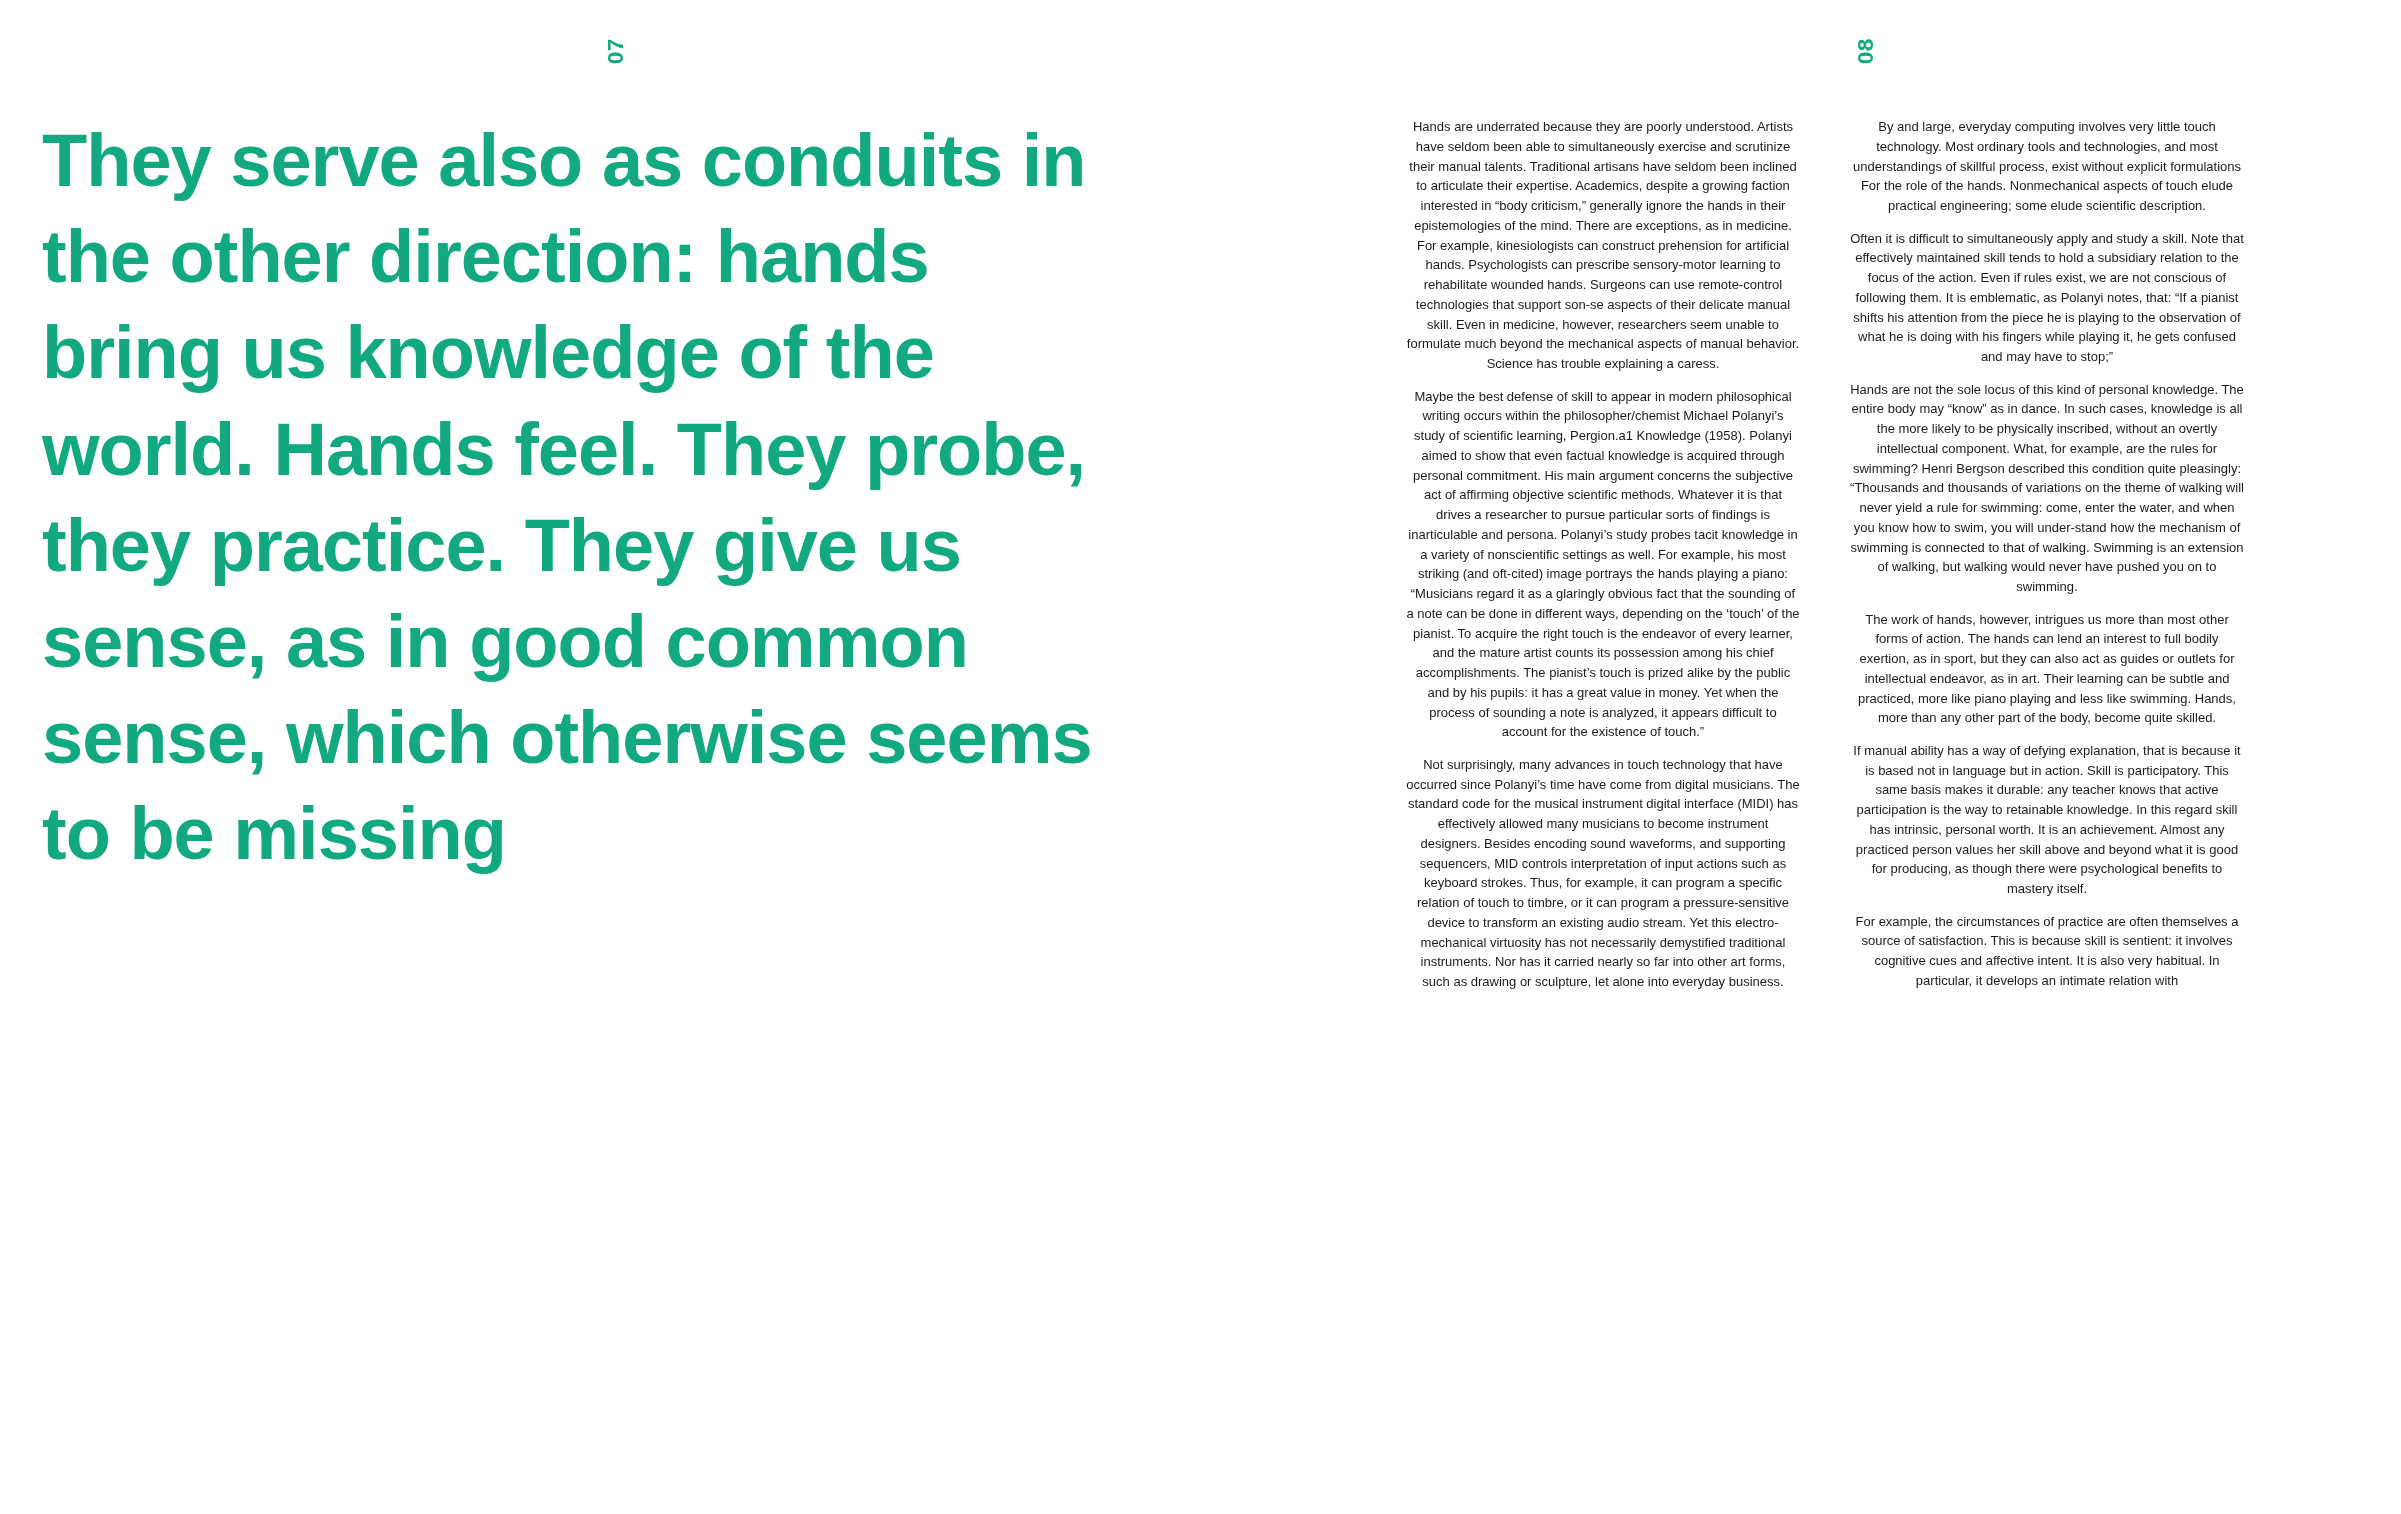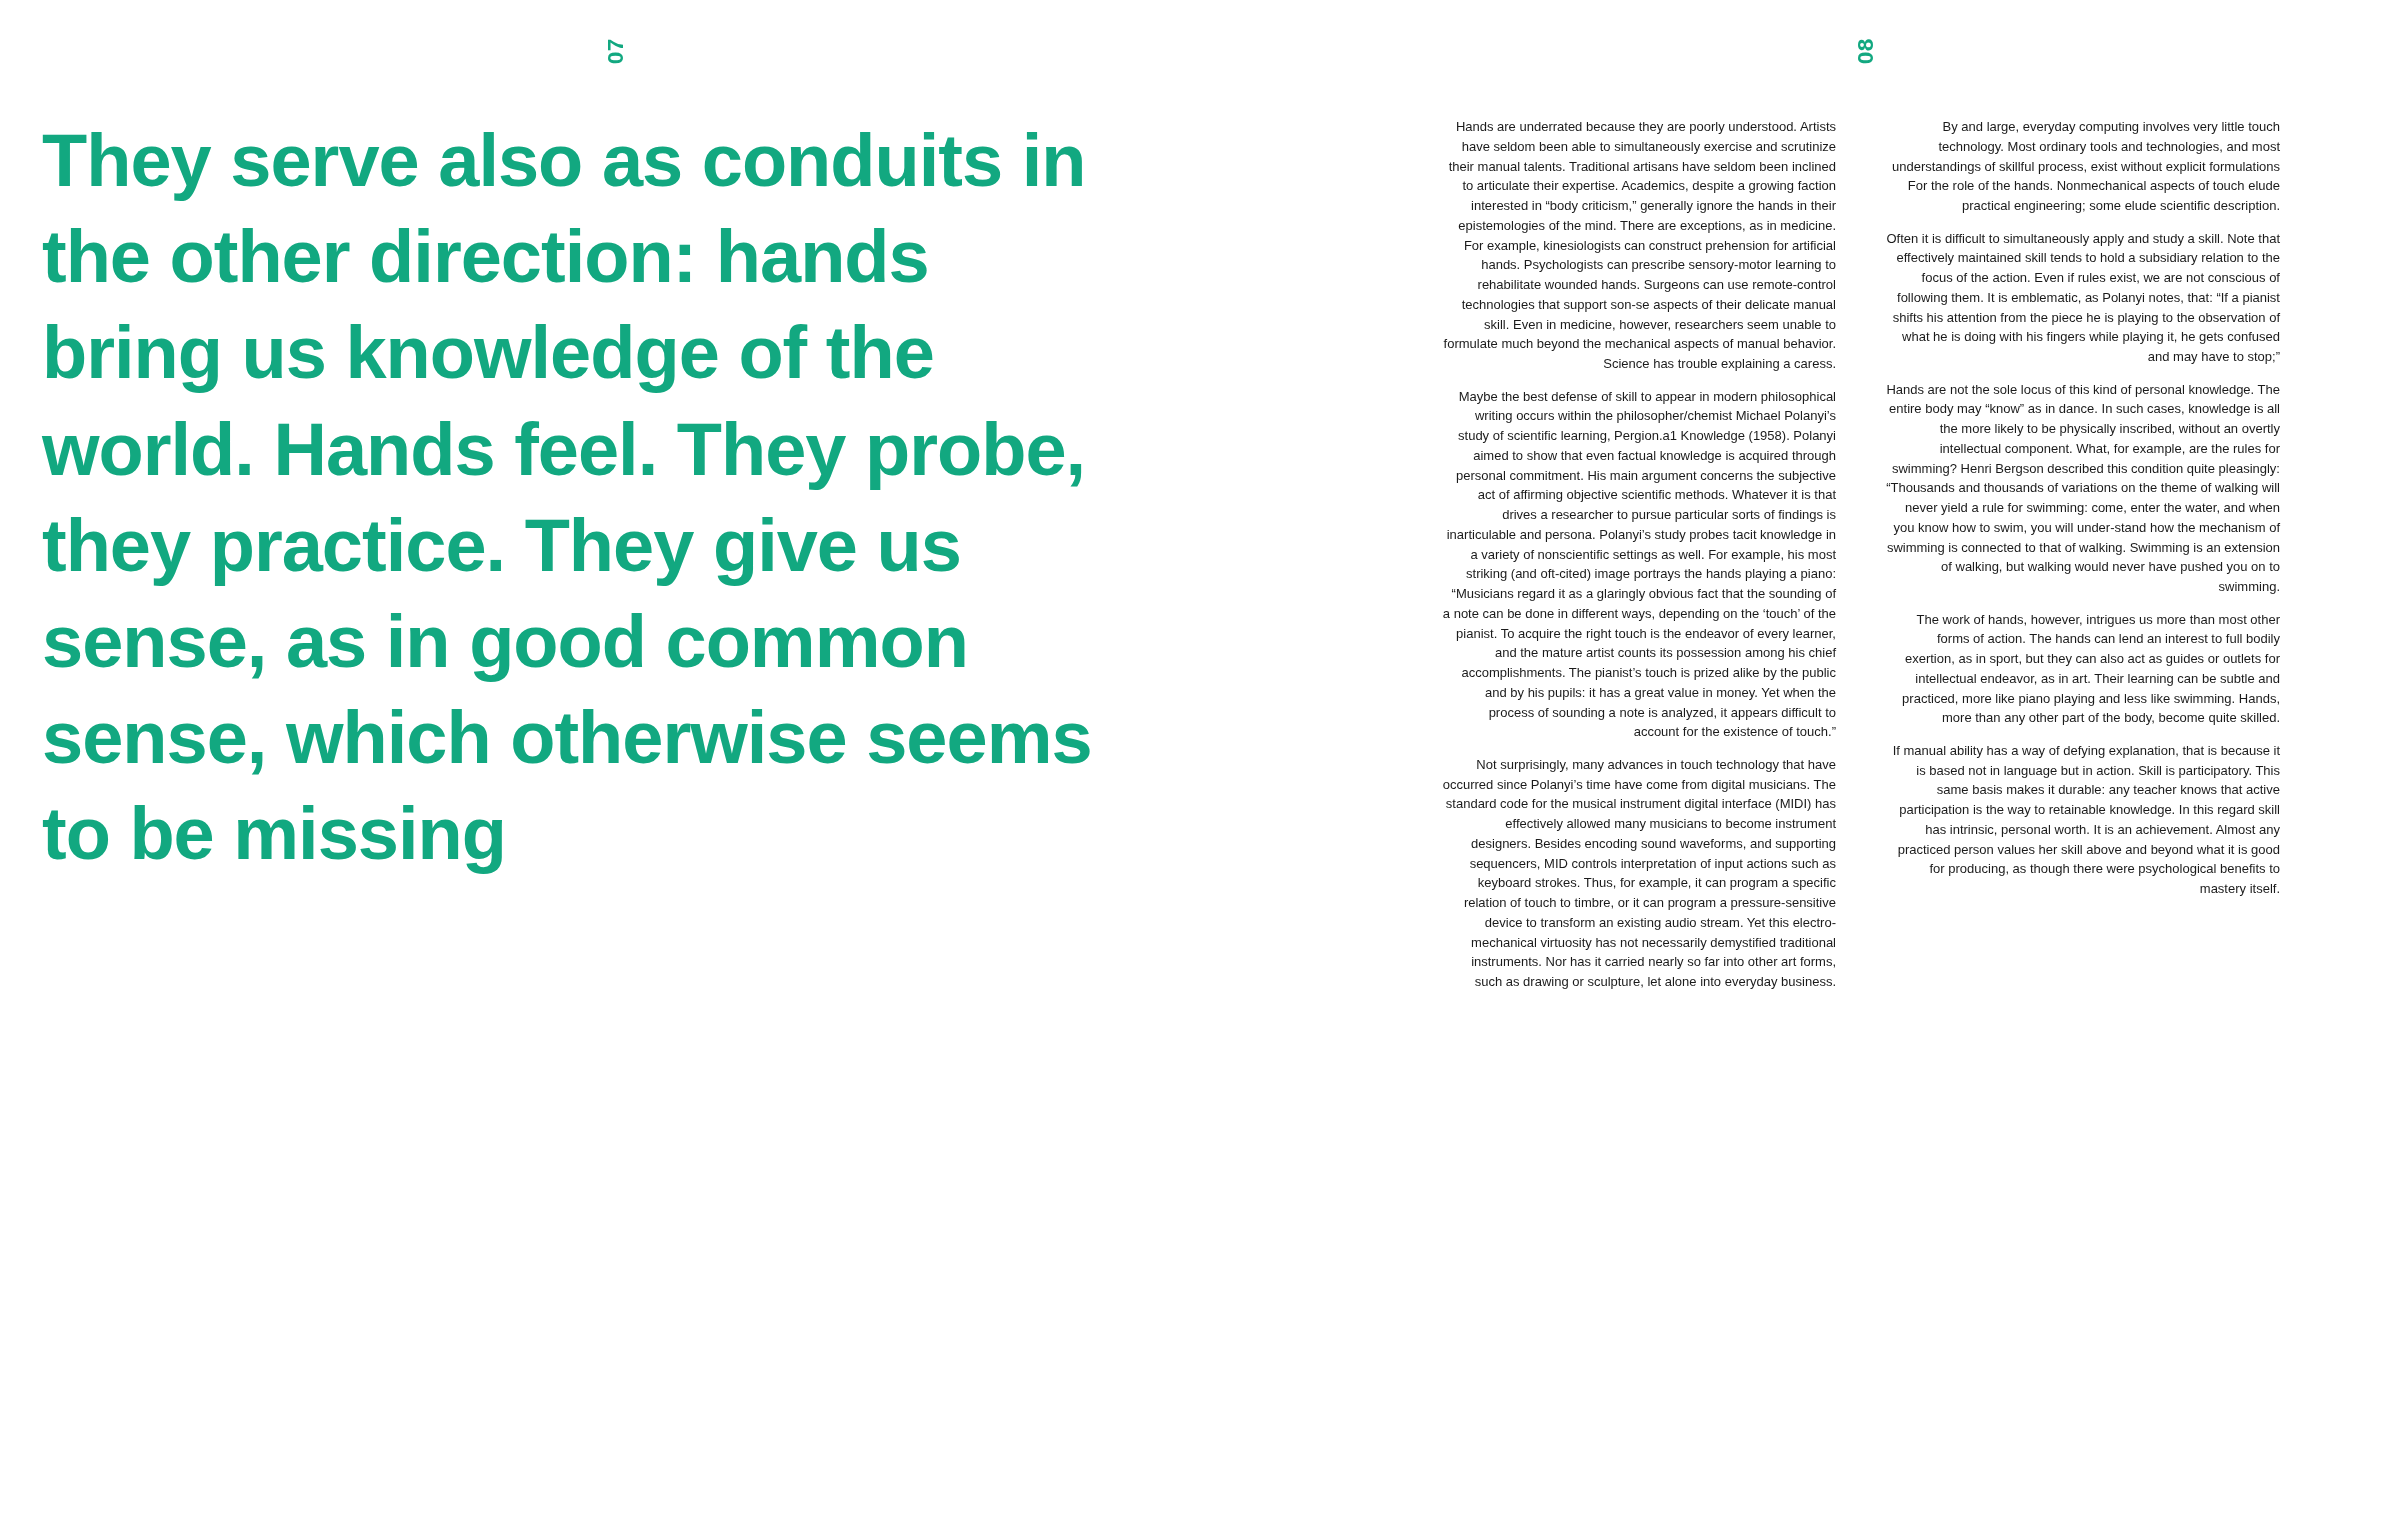--- a/index.html
+++ b/index.html
@@ -51,22 +51,21 @@
 
   
   .col {
     position: absolute;
     top: 117px;
     width: 394px;
     color: #1b1b1b;
     font-size: 13px;
     line-height: 1.52;
     font-family: "Liberation Sans", sans-serif;
-    text-align: right;
-    margin-left: 36px;
+    text-align: center;
   }
   .col-1 { left: 1406px; }
   .col-2 { left: 1850px; }
   .col p {
     margin: 0 0 12.8px 0;
   }
   .col p:last-child { margin-bottom: 0; }
 </style>
 </head>
 <body>
@@ -84,16 +83,17 @@
     <p>Maybe the best defense of skill to appear in modern philosophical writing occurs within the philosopher/chemist Michael Polanyi’s study of scientific learning, Pergion.a1 Knowledge (1958). Polanyi aimed to show that even factual knowledge is acquired through personal commitment. His main argument concerns the subjective act of affirming objective scientific methods. Whatever it is that drives a researcher to pursue particular sorts of findings is inarticulable and persona. Polanyi’s study probes tacit knowledge in a variety of nonscientific settings as well. For example, his most striking (and oft-cited) image portrays the hands playing a piano: “Musicians regard it as a glaringly obvious fact that the sounding of a note can be done in different ways, depending on the ‘touch’ of the pianist. To acquire the right touch is the endeavor of every learner, and the mature artist counts its possession among his chief accomplishments. The pianist’s touch is prized alike by the public and by his pupils: it has a great value in money. Yet when the process of sounding a note is analyzed, it appears difficult to account for the existence of touch.”</p>
     <p>Not surprisingly, many advances in touch technology that have occurred since Polanyi’s time have come from digital musicians. The standard code for the musical instrument digital interface (MIDI) has effectively allowed many musicians to become instrument designers. Besides encoding sound waveforms, and supporting sequencers, MID controls interpretation of input actions such as keyboard strokes. Thus, for example, it can program a specific relation of touch to timbre, or it can program a pressure-sensitive device to transform an existing audio stream. Yet this electro-mechanical virtuosity has not necessarily demystified traditional instruments. Nor has it carried nearly so far into other art forms, such as drawing or sculpture, let alone into everyday business.</p>
   </div>
 
   <div class="col col-2">
     <p>By and large, everyday computing involves very little touch technology. Most ordinary tools and technologies, and most understandings of skillful process, exist without explicit formulations For the role of the hands. Nonmechanical aspects of touch elude practical engineering; some elude scientific description.</p>
     <p>Often it is difficult to simultaneously apply and study a skill. Note that effectively maintained skill tends to hold a subsidiary relation to the focus of the action. Even if rules exist, we are not conscious of following them. It is emblematic, as Polanyi notes, that: “If a pianist shifts his attention from the piece he is playing to the observation of what he is doing with his fingers while playing it, he gets confused and may have to stop;”</p>
     <p>Hands are not the sole locus of this kind of personal knowledge. The entire body may “know” as in dance. In such cases, knowledge is all the more likely to be physically inscribed, without an overtly intellectual component. What, for example, are the rules for swimming? Henri Bergson described this condition quite pleasingly: “Thousands and thousands of variations on the theme of walking will never yield a rule for swimming: come, enter the water, and when you know how to swim, you will under-stand how the mechanism of swimming is connected to that of walking. Swimming is an extension of walking, but walking would never have pushed you on to swimming.</p>
     <p>The work of hands, however, intrigues us more than most other forms of action. The hands can lend an interest to full bodily exertion, as in sport, but they can also act as guides or outlets for intellectual endeavor, as in art. Their learning can be subtle and practiced, more like piano playing and less like swimming. Hands, more than any other part of the body, become quite skilled.</p>
     <p>If manual ability has a way of defying explanation, that is because it is based not in language but in action. Skill is participatory. This same basis makes it durable: any teacher knows that active participation is the way to retainable knowledge. In this regard skill has intrinsic, personal worth. It is an achievement. Almost any practiced person values her skill above and beyond what it is good for producing, as though there were psychological benefits to mastery itself.</p>
+    <p> For example, the circumstances of practice are often themselves a source of satisfaction. This is because skill is sentient: it involves cognitive cues and affective intent. It is also very habitual. In particular, it develops an intimate relation with</p>
   </div>
 
 </div>
 
 
 </body></html>

